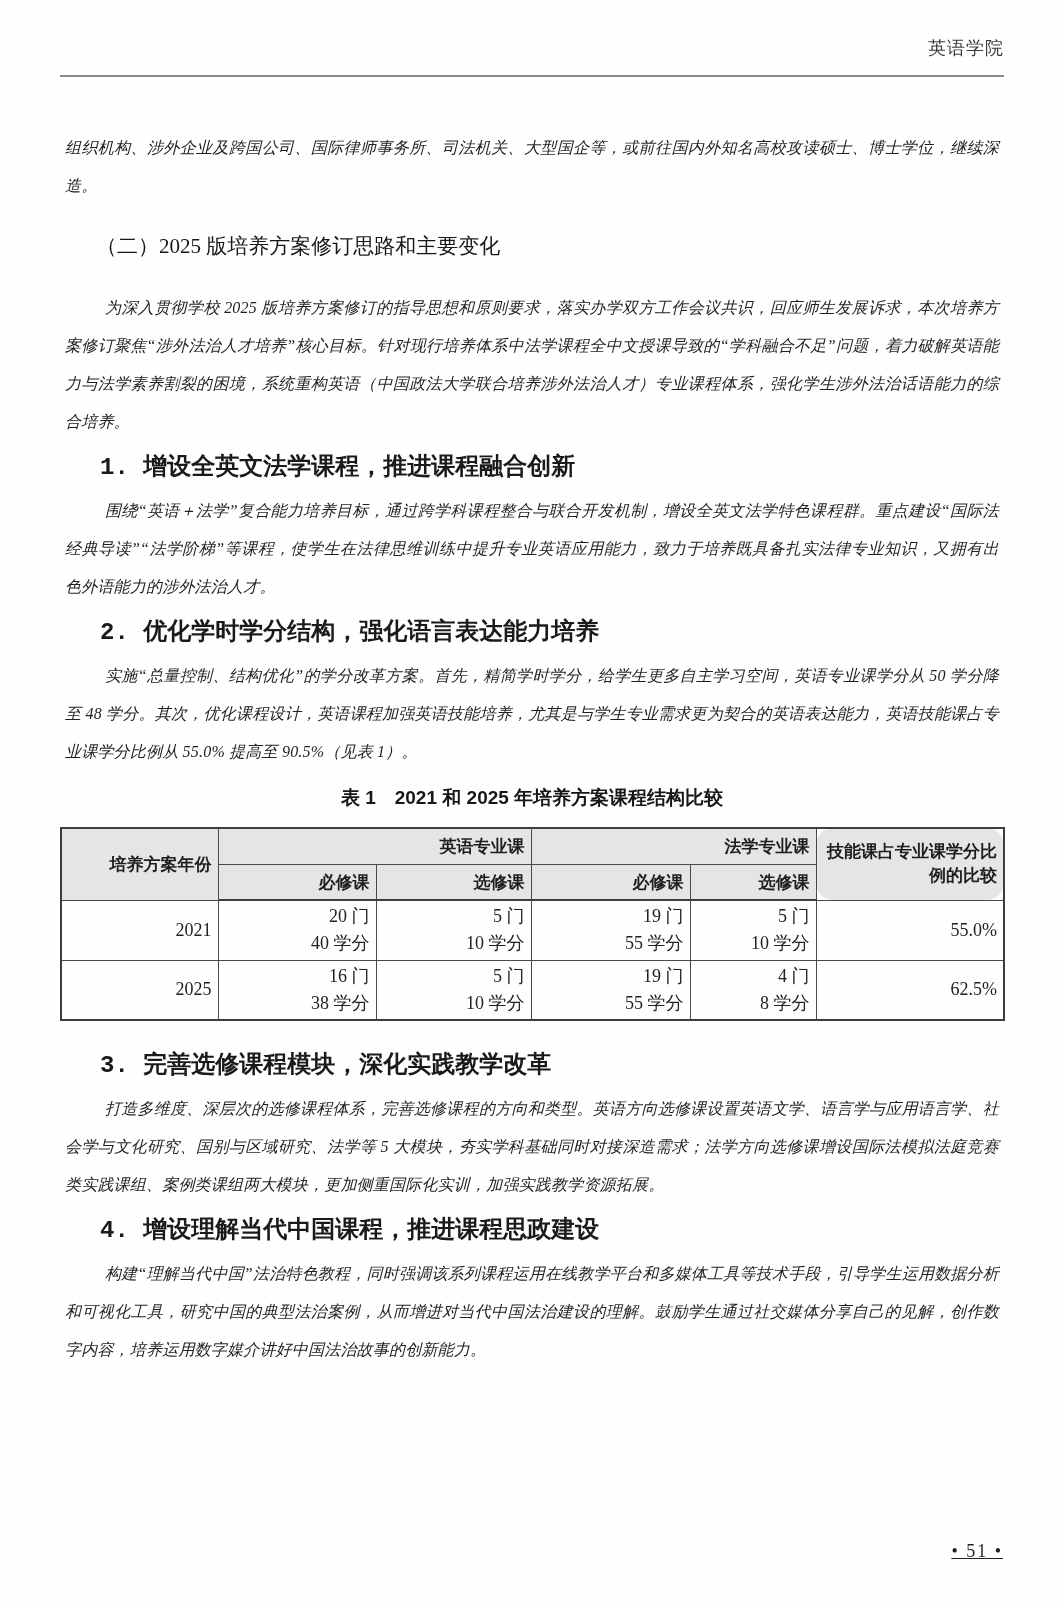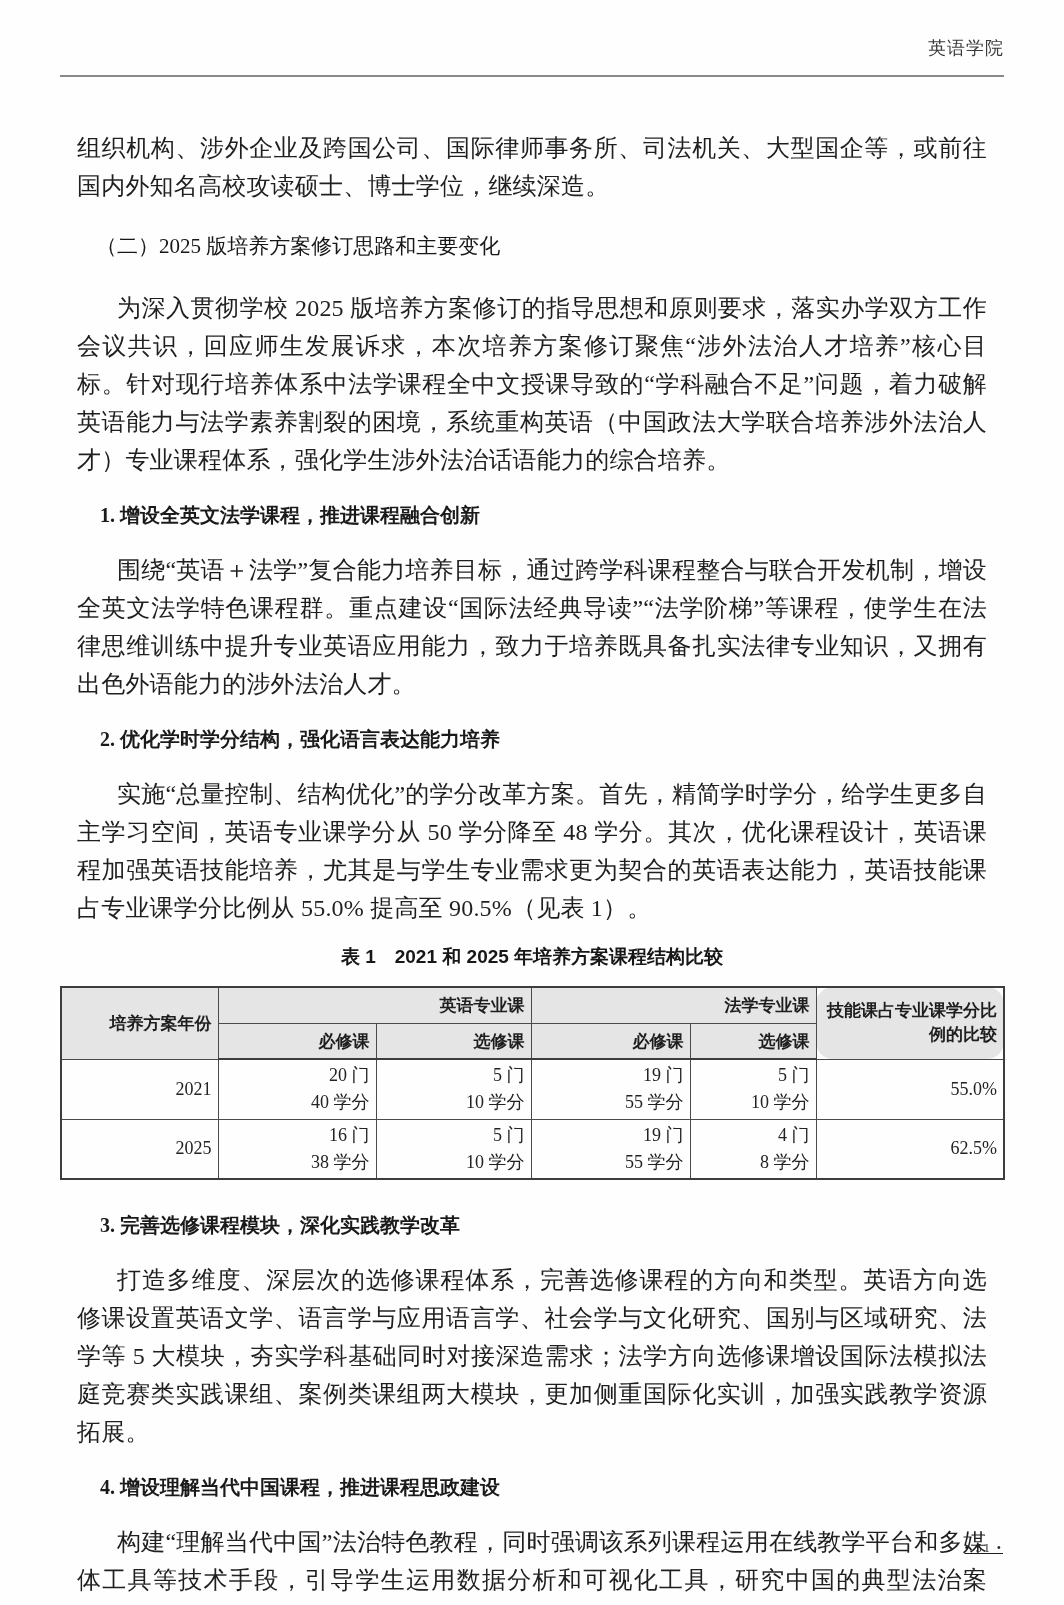--- a/index.html
+++ b/index.html
@@ -24,48 +24,50 @@
     text-align: right;
     font-size: 18px;
     letter-spacing: 1px;
     color: #3a3a3a;
     border-bottom: 2px solid #8a8a8a;
   }
   .content {
     margin: 0 60px;
   }
   .para {
-    margin: 17px;
-    font-size: 24px;
+    margin: 5px;
+    font-size: 16px;
     line-height: 38px;
     text-align: justify;
     text-indent: 40px;
     letter-spacing: 0.2px;
+    font-style: italic;
   }
   .para.no-indent {
     text-indent: 0;
   }
   .para.first {
     margin-top: 52px;
   }
   .section-heading {
     margin: 26px 0 28px 0;
     padding-left: 36px;
     font-size: 21px;
     font-weight: normal;
     line-height: 30px;
     color: #171717;
   }
   .sub-heading {
     margin: 8px 0 0 0;
-    font-size: 20px;
+    font-size: 24px;
     font-weight: bold;
     line-height: 38px;
     text-indent: 40px;
     color: #1a1a1a;
+    font-family: Liberation Mono, monospace;
   }
   .table-caption {
     margin: 14px 0 0 0;
     text-align: center;
     font-family: "Liberation Sans", "DejaVu Sans", sans-serif;
     font-weight: bold;
     font-size: 19px;
     line-height: 26px;
     color: #171717;
   }
@@ -107,21 +109,21 @@
   table.compare-table tbody td {
     font-size: 18px;
     line-height: 27px;
     color: #222222;
     background: #fefefe;
   }
   .page-number {
     position: absolute;
     top: 1541px;
     right: 61px;
-    font-size: 12px;
+    font-size: 18px;
     letter-spacing: 2px;
     color: #1f1f1f;
     text-decoration: underline;
   }
 </style>
 </head>
 <body>
 
 <div class="page">
 

